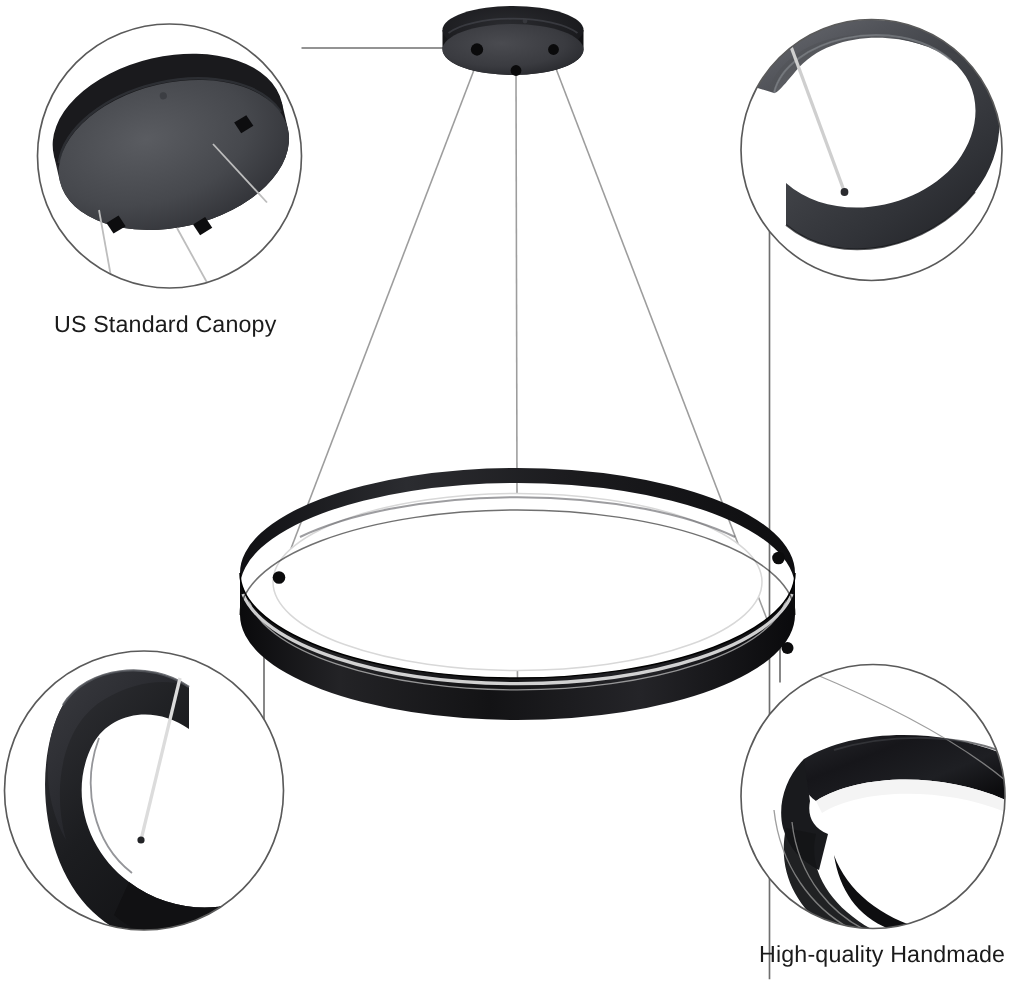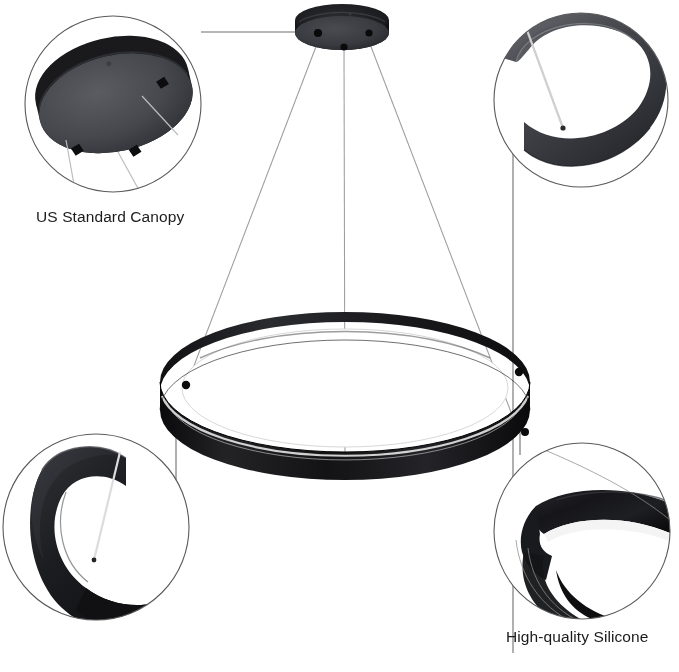--- a/index.html
+++ b/index.html
@@ -328,15 +328,15 @@
   </svg>
 
   <div class="callout-label" id="label-canopy">US Standard Canopy</div>
 
 
   <div class="callout-label" id="label-aluminum">
     <div>Handmade Aluminum by</div>
     
   </div>
 
-  <div class="callout-label" id="label-silicone">High-quality Silicone</div>
+  <div class="callout-label" id="label-silicone">High-quality Handmade</div>
 
 </div>
 
 </body></html>

